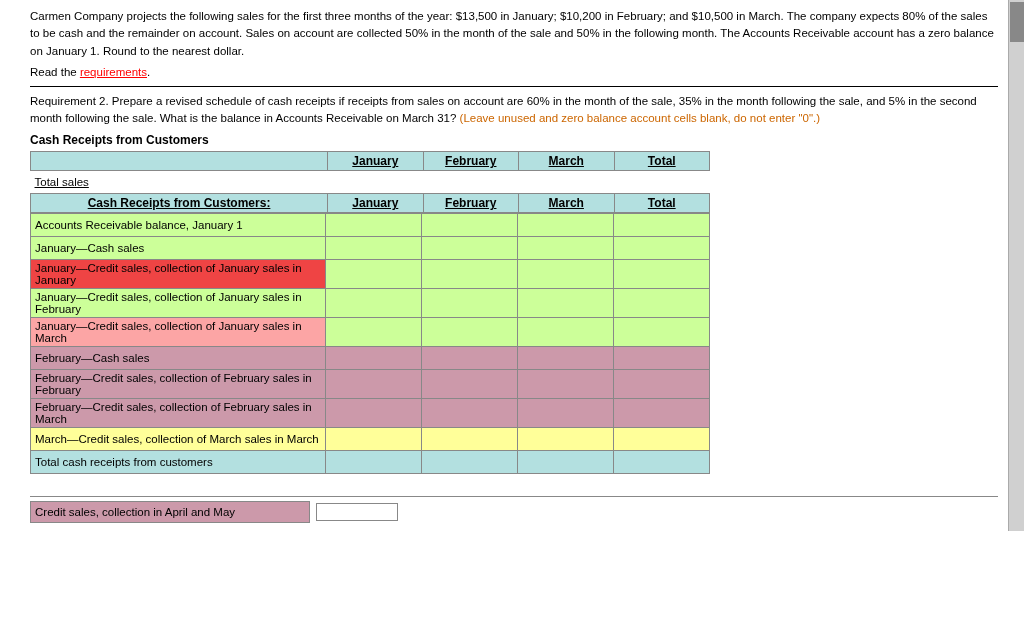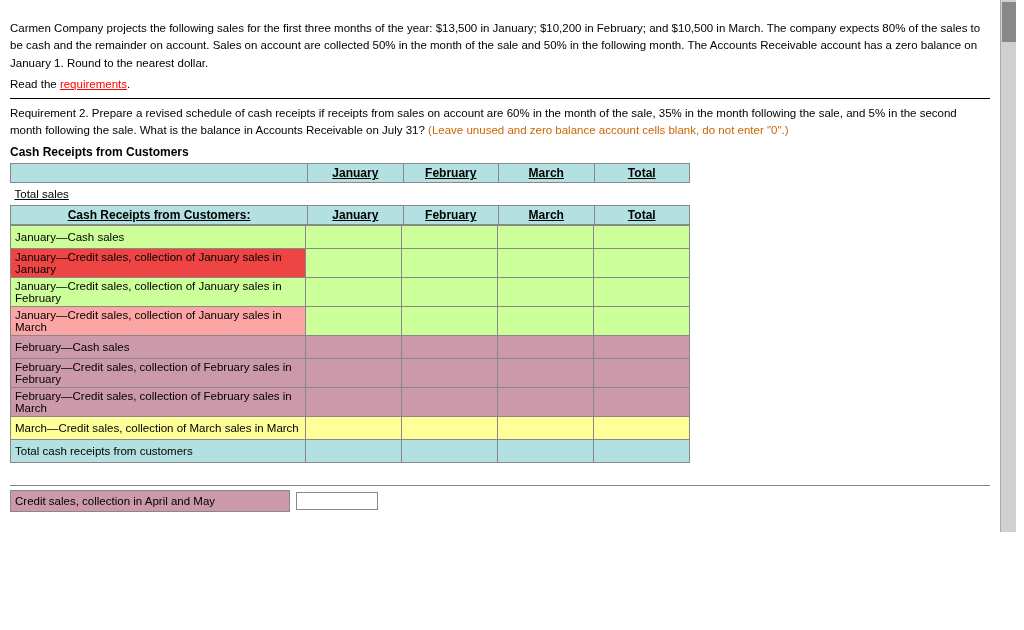--- a/index.html
+++ b/index.html
@@ -11,22 +11,23 @@
       width: 1024px;
       min-height: 630px;
       overflow-x: hidden;
     }
     .page-wrapper {
       display: flex;
       width: 1024px;
     }
     .main-content {
       flex: 1;
-      padding: 20px 10px;
+      padding: 8px 10px;
       max-width: 1000px;
+      margin-left: 20px;
     }
     .scrollbar {
       width: 16px;
       background: #d0d0d0;
       border-left: 1px solid #aaa;
       display: flex;
       flex-direction: column;
       align-items: center;
     }
     .scrollbar-thumb {
@@ -183,21 +184,21 @@
 
     <p class="intro-text">Carmen Company projects the following sales for the first three months of the year: $13,500 in January; $10,200 in February; and $10,500 in March. The company expects 80% of the sales to be cash and the remainder on account. Sales on account are collected 50% in the month of the sale and 50% in the following month. The Accounts Receivable account has a zero balance on January 1. Round to the nearest dollar.</p>
 
     <p class="read-req">
       <span>Read the </span><a href="#">requirements</a>.
     </p>
 
     <hr class="divider">
 
     <p class="req-text">
-      <span>Requirement 2. Prepare a revised schedule of cash receipts if receipts from sales on account are 60% in the month of the sale, 35% in the month following the sale, and 5% in the second month following the sale. What is the balance in Accounts Receivable on July 31?</span>
+      <span>Requirement 2. Prepare a revised schedule of cash receipts if receipts from sales on account are 60% in the month of the sale, 35% in the month following the sale, and 5% in the second month following the sale. What is the balance in Accounts Receivable on March 31?</span>
       <span class="orange-text">(Leave unused and zero balance account cells blank, do not enter "0".)</span>
     </p>
 
     <div class="section-title">Cash Receipts from Customers</div>
 
     <div class="table-container">
 
       <table class="header-table">
         <tbody>
           <tr>
@@ -221,20 +222,27 @@
             <td>January</td>
             <td>February</td>
             <td>March</td>
             <td>Total</td>
           </tr>
         </tbody>
       </table>
 
       <table class="data-table">
         <tbody id="line-items-body">
+        <tr>
+              <td class="row-label" style="background: rgb(204, 255, 153);">Accounts Receivable balance, January 1</td>
+              <td class="row-input" style="background: rgb(204, 255, 153);"><input type="text" style="width: 82px; height: 18px; border: none; outline: none; background: transparent; font-size: 11.5px;"></td>
+              <td class="row-input" style="background: rgb(204, 255, 153);"><input type="text" style="width: 82px; height: 18px; border: none; outline: none; background: transparent; font-size: 11.5px;"></td>
+              <td class="row-input" style="background: rgb(204, 255, 153);"><input type="text" style="width: 82px; height: 18px; border: none; outline: none; background: transparent; font-size: 11.5px;"></td>
+              <td class="row-input" style="background: rgb(204, 255, 153);"><input type="text" style="width: 82px; height: 18px; border: none; outline: none; background: transparent; font-size: 11.5px;"></td>
+            </tr>
             <tr>
               <td class="row-label" style="background: rgb(204, 255, 153);">January—Cash sales</td>
               <td class="row-input" style="background: rgb(204, 255, 153);"><input type="text" style="width: 82px; height: 18px; border: none; outline: none; background: transparent; font-size: 11.5px;"></td>
               <td class="row-input" style="background: rgb(204, 255, 153);"><input type="text" style="width: 82px; height: 18px; border: none; outline: none; background: transparent; font-size: 11.5px;"></td>
               <td class="row-input" style="background: rgb(204, 255, 153);"><input type="text" style="width: 82px; height: 18px; border: none; outline: none; background: transparent; font-size: 11.5px;"></td>
               <td class="row-input" style="background: rgb(204, 255, 153);"><input type="text" style="width: 82px; height: 18px; border: none; outline: none; background: transparent; font-size: 11.5px;"></td>
             </tr>
             <tr>
               <td class="row-label" style="background: #ef4444;">January—Credit sales, collection of January sales in January</td>
               <td class="row-input" style="background: rgb(204, 255, 153);"><input type="text" style="width: 82px; height: 18px; border: none; outline: none; background: transparent; font-size: 11.5px;"></td>

